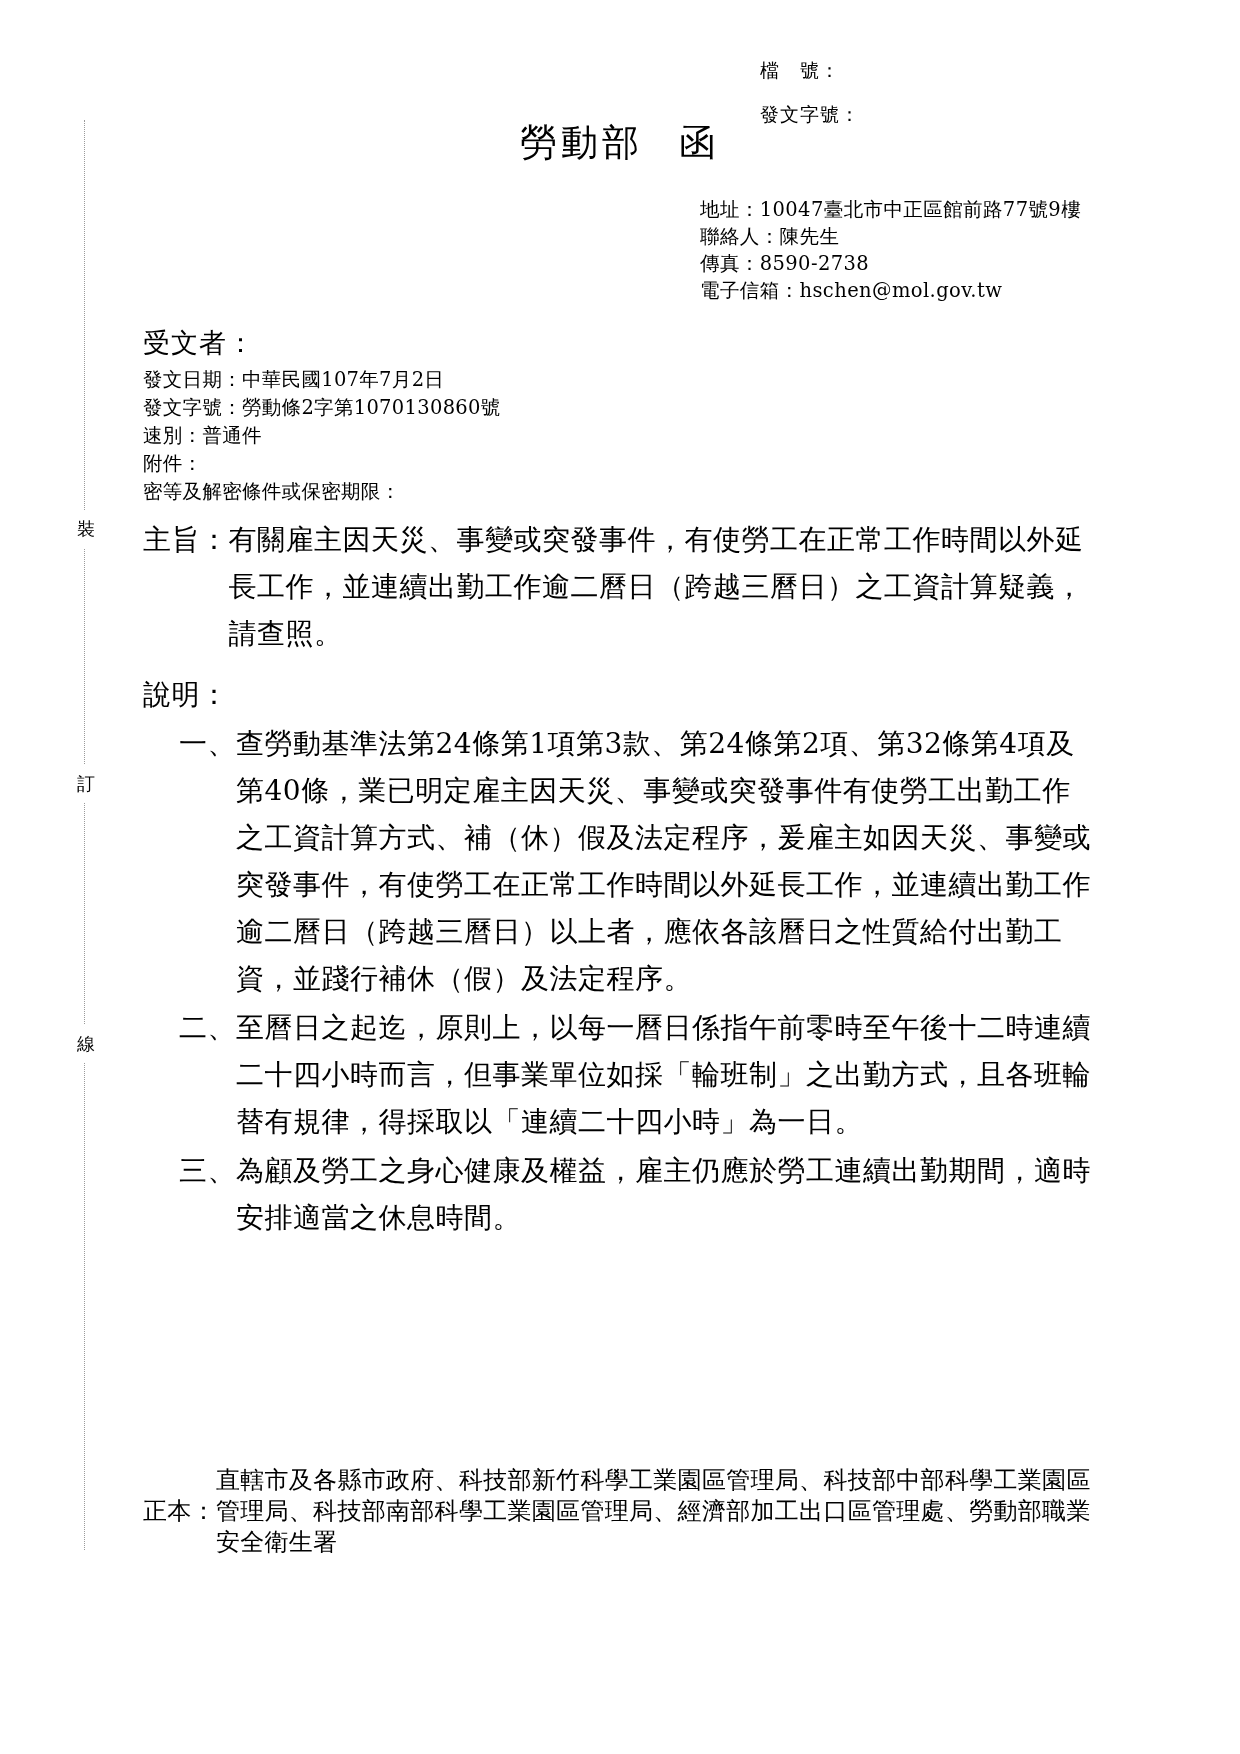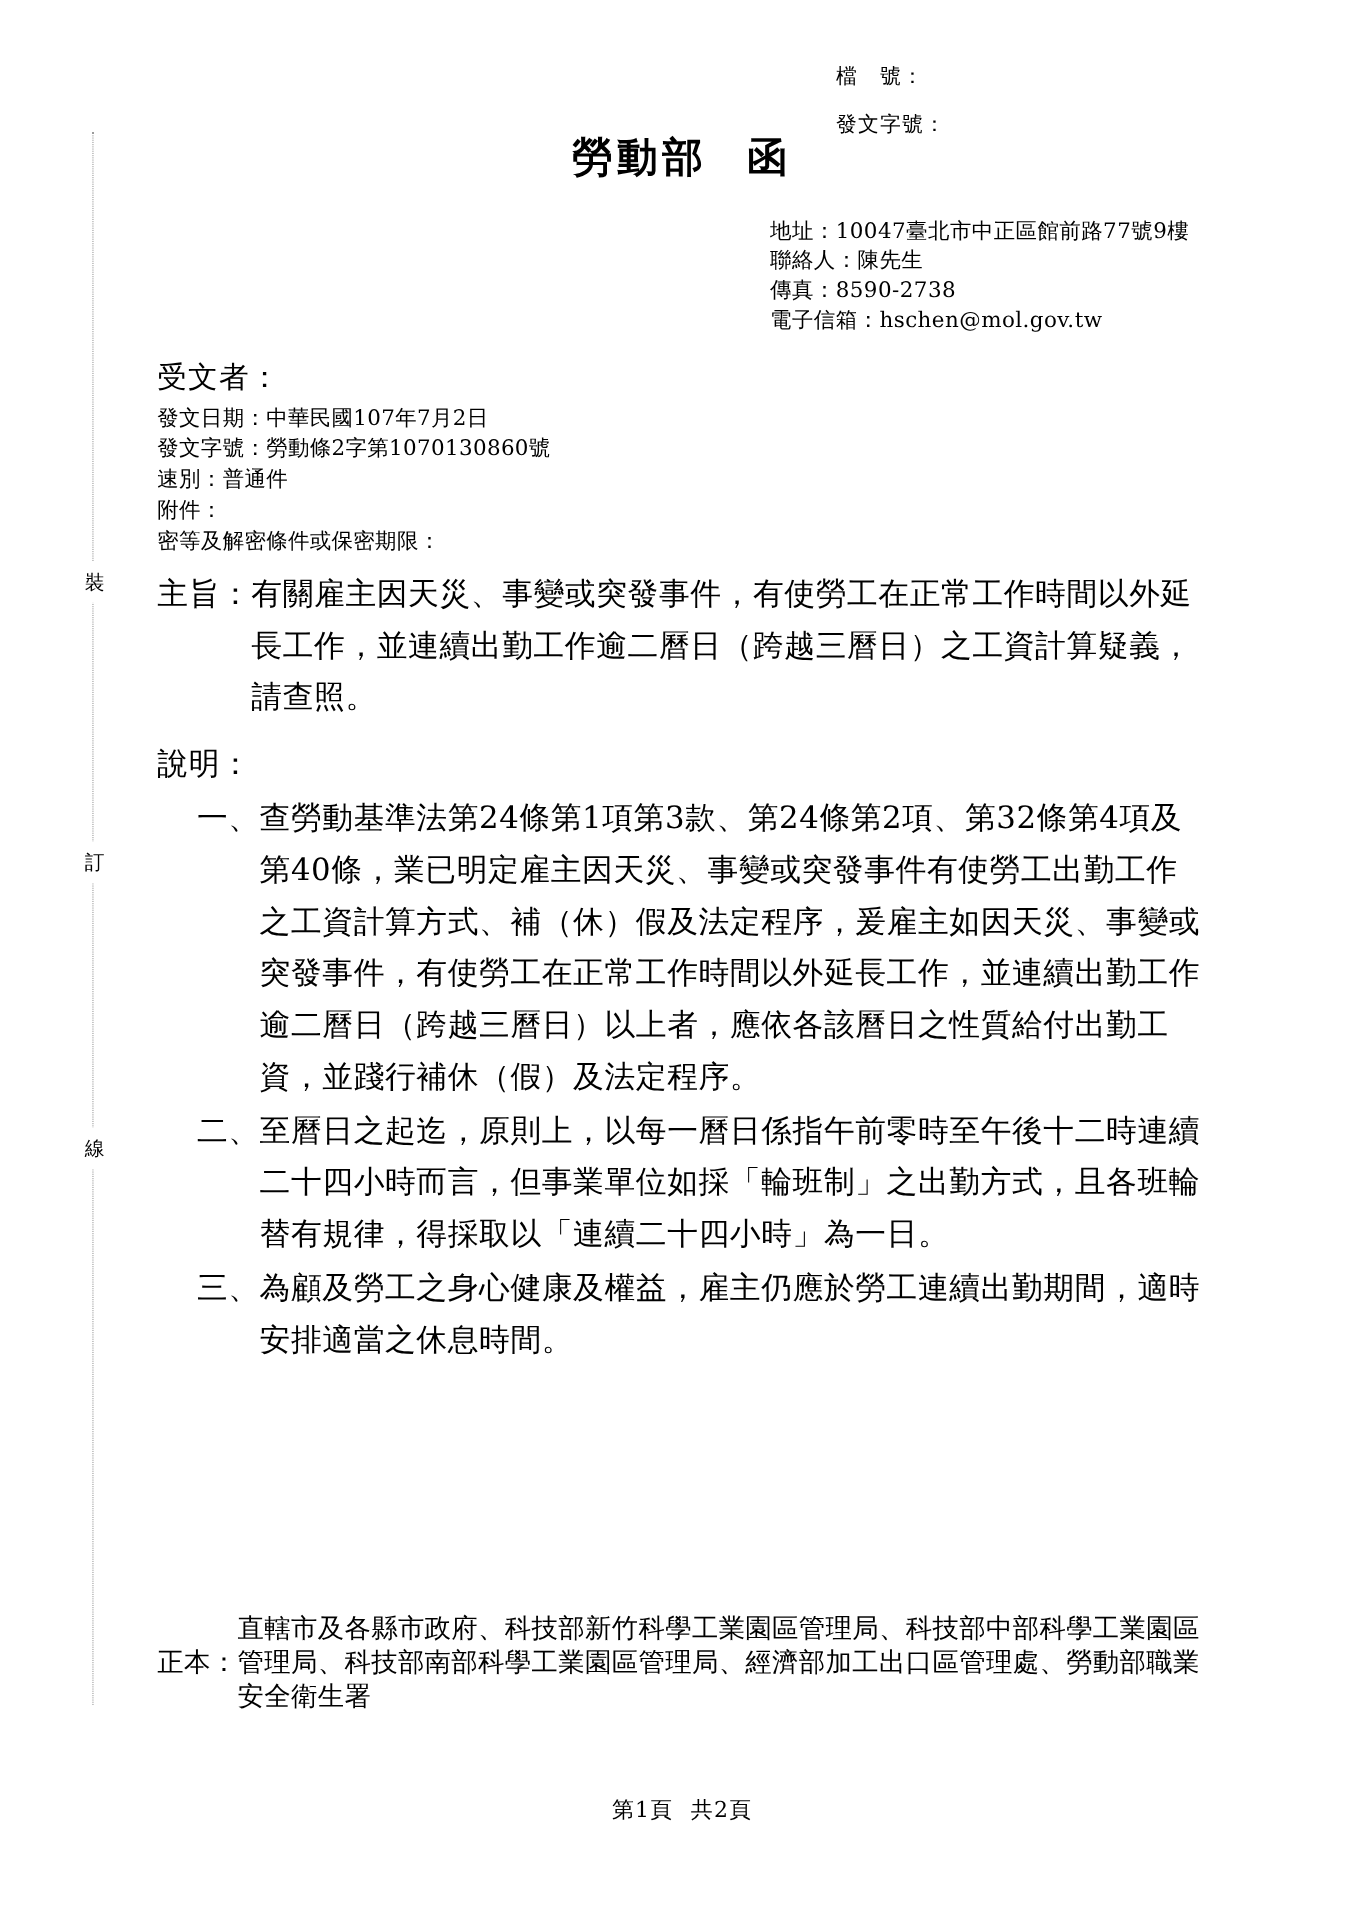--- a/index.html
+++ b/index.html
@@ -19,32 +19,31 @@
 
   
   .archive-block {
     position: absolute;
     left: 760px;
     top: 48px;
     font-size: 19px;
     line-height: 44px;
     letter-spacing: 1px;
   }
-  .archive-row { white-space: nowrap; font-family: Liberation Mono, monospace; }
+  .archive-row { white-space: nowrap; }
 
   
   .doc-title {
     position: absolute;
     top: 118px;
     left: 0;
     width: 1240px;
     text-align: center;
     font-size: 37px;
     letter-spacing: 4px;
-    font-weight: bold;
   }
   .doc-title .gap { display: inline-block; width: 36px; }
 
   
   .contact-block {
     position: absolute;
     left: 700px;
     top: 196px;
     font-size: 19.5px;
     line-height: 27px;
@@ -218,17 +217,14 @@
       <div class="num-text">為顧及勞工之身心健康及權益，雇主仍應於勞工連續出勤期間，適時安排適當之休息時間。</div>
     </div>
 
   </div>
 
   <div class="cc-block">
     <div class="cc-label">正本：</div>
     <div class="cc-text">直轄市及各縣市政府、科技部新竹科學工業園區管理局、科技部中部科學工業園區管理局、科技部南部科學工業園區管理局、經濟部加工出口區管理處、勞動部職業安全衛生署</div>
   </div>
 
-  <div class="footer">
-    <span>第1頁</span><span class="sp"></span><span>共2頁</span>
-  </div>
 
 </div>
 
 </body></html>

